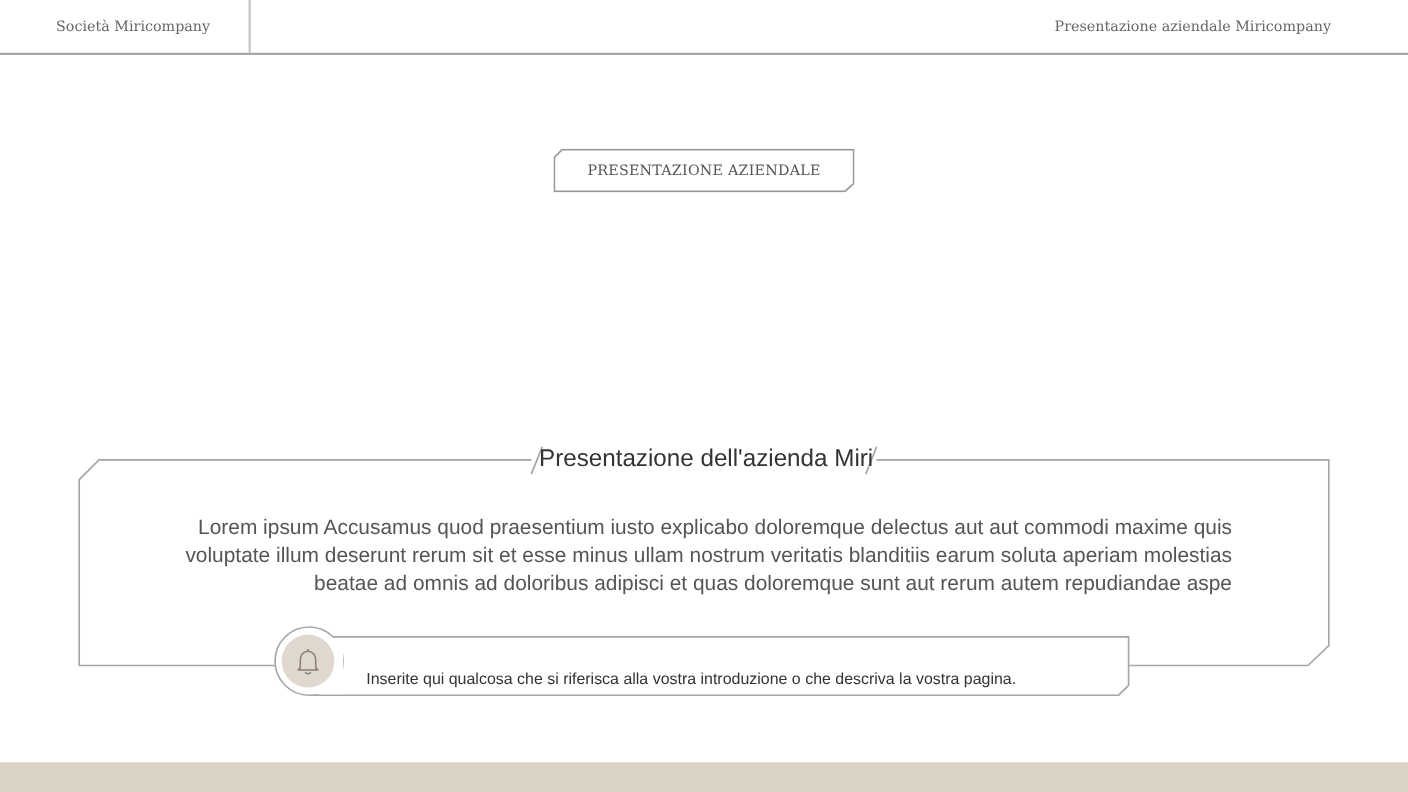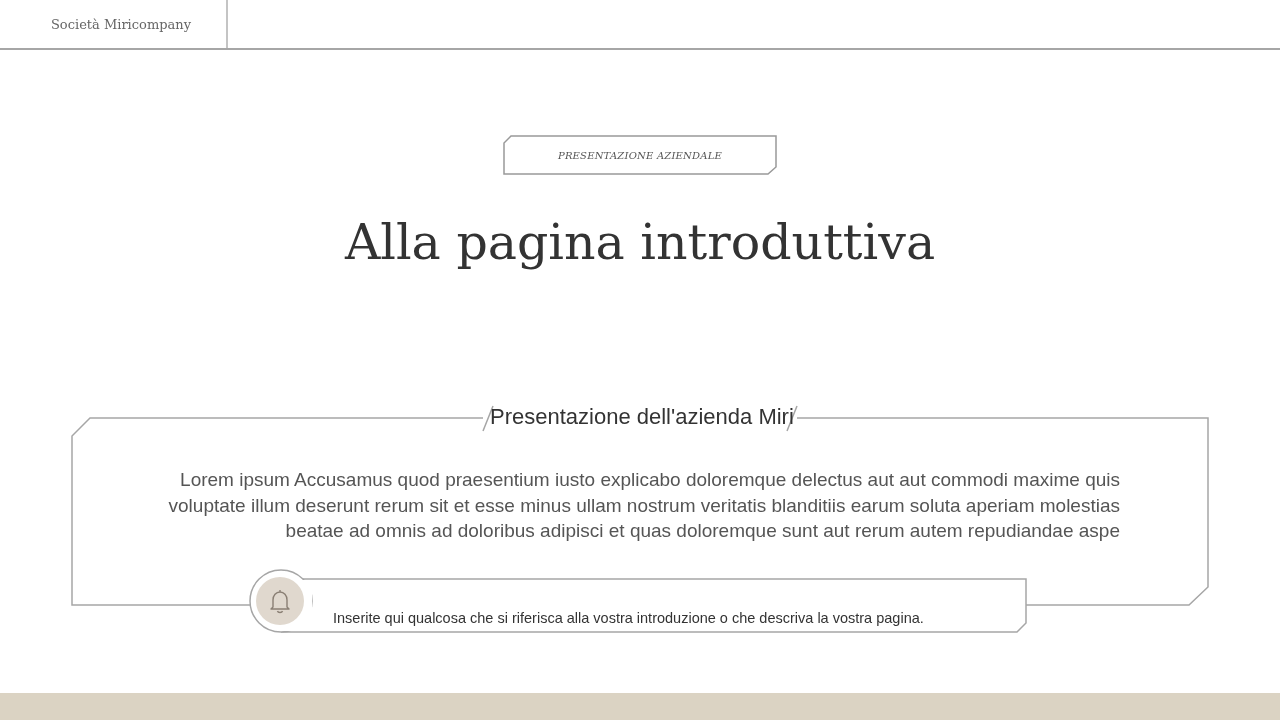--- a/index.html
+++ b/index.html
@@ -6,21 +6,21 @@
   html, body { width: 1280px; height: 720px; overflow: hidden; background: #ffffff; }
   body { position: relative; font-family: "Liberation Sans", "DejaVu Sans", sans-serif; color: #333; }
 
   .header { position: absolute; left: 0; top: 0; width: 1280px; height: 50px; border-bottom: 2px solid #a6a6a6; text-align: center; }
   .header-left { position: absolute; left: 0; top: 0; width: 228px; height: 48px; border-right: 2px solid #c4c4c4; display: flex; align-items: center; justify-content: center; padding-left: 16px; }
   .header-text { font-family: "DejaVu Serif", "Liberation Serif", serif; font-size: 13px; color: #666; white-space: nowrap; }
   .header-right { position: absolute; right: 70px; top: 0; height: 48px; display: flex; align-items: center; }
 
   .badge { position: absolute; left: 503px; top: 135px; width: 274px; height: 40px; }
   .badge svg { position: absolute; left: 0; top: 0; }
-  .badge-text { position: absolute; left: 0; top: 0; width: 274px; height: 40px; display: flex; align-items: center; justify-content: center; font-family: "DejaVu Serif", "Liberation Serif", serif; font-size: 10px; color: #555; letter-spacing: 0.2px; font-style: italic; }
+  .badge-text { position: absolute; left: 0; top: 0; width: 274px; height: 40px; display: flex; align-items: center; justify-content: center; font-family: "DejaVu Serif", "Liberation Serif", serif; font-size: 13px; color: #555; letter-spacing: 0.2px; }
 
   .title { position: absolute; left: 0; top: 212px; width: 1280px; text-align: center; font-family: "DejaVu Serif", "Liberation Serif", serif; font-size: 49px; line-height: 61px; color: #333; font-weight: normal; }
   .title span { display: block; }
 
   .frame { position: absolute; left: 0; top: 0; width: 1280px; height: 720px; pointer-events: none; }
 
   .section-title { position: absolute; left: 490px; top: 404px; width: 300px; text-align: center; font-size: 22px; color: #333; white-space: nowrap; }
 
   .body-text { position: absolute; left: 160px; top: 467px; width: 960px; text-align: right; font-size: 19px; line-height: 25.5px; color: #555; }
   .bell-bg { position: absolute; left: 256px; top: 577px; width: 48px; height: 48px; border-radius: 50%; background: #e0d8ce; display: flex; align-items: center; justify-content: center; }
@@ -28,31 +28,33 @@
 
   .footer-band { position: absolute; left: 0; top: 693px; width: 1280px; height: 27px; background: #dbd3c3; }
 </style>
 </head>
 <body>
 
 <div class="header">
   <div class="header-left">
     <span class="header-text">Società Miricompany</span>
   </div>
+  <div class="header-right">
+    <span class="header-text">Presentazione aziendale Miricompany</span>
+  </div>
 </div>
 
 <div class="badge">
   <svg width="274" height="40" viewBox="0 0 274 40">
     <polygon points="8,1 273,1 273,32 265,39 1,39 1,8" fill="#fff" stroke="#999" stroke-width="1.5"></polygon>
   </svg>
   <div class="badge-text">PRESENTAZIONE AZIENDALE</div>
 </div>
 
 <h1 class="title">
-  <span>Alla pagina introduttiva</span>
 </h1>
 
 <svg class="frame" width="1280" height="720" viewBox="0 0 1280 720">
 
   <polyline points="483,418 90,418 72,436 72,605 250,605" fill="none" stroke="#a6a6a6" stroke-width="1.5"></polyline>
   <polyline points="1026,605 1189,605 1208,587 1208,418 797,418" fill="none" stroke="#a6a6a6" stroke-width="1.5"></polyline>
 
   <line x1="483" y1="431" x2="493" y2="406" stroke="#a6a6a6" stroke-width="1.5"></line>
   <line x1="787" y1="431" x2="797" y2="406" stroke="#a6a6a6" stroke-width="1.5"></line>
 

